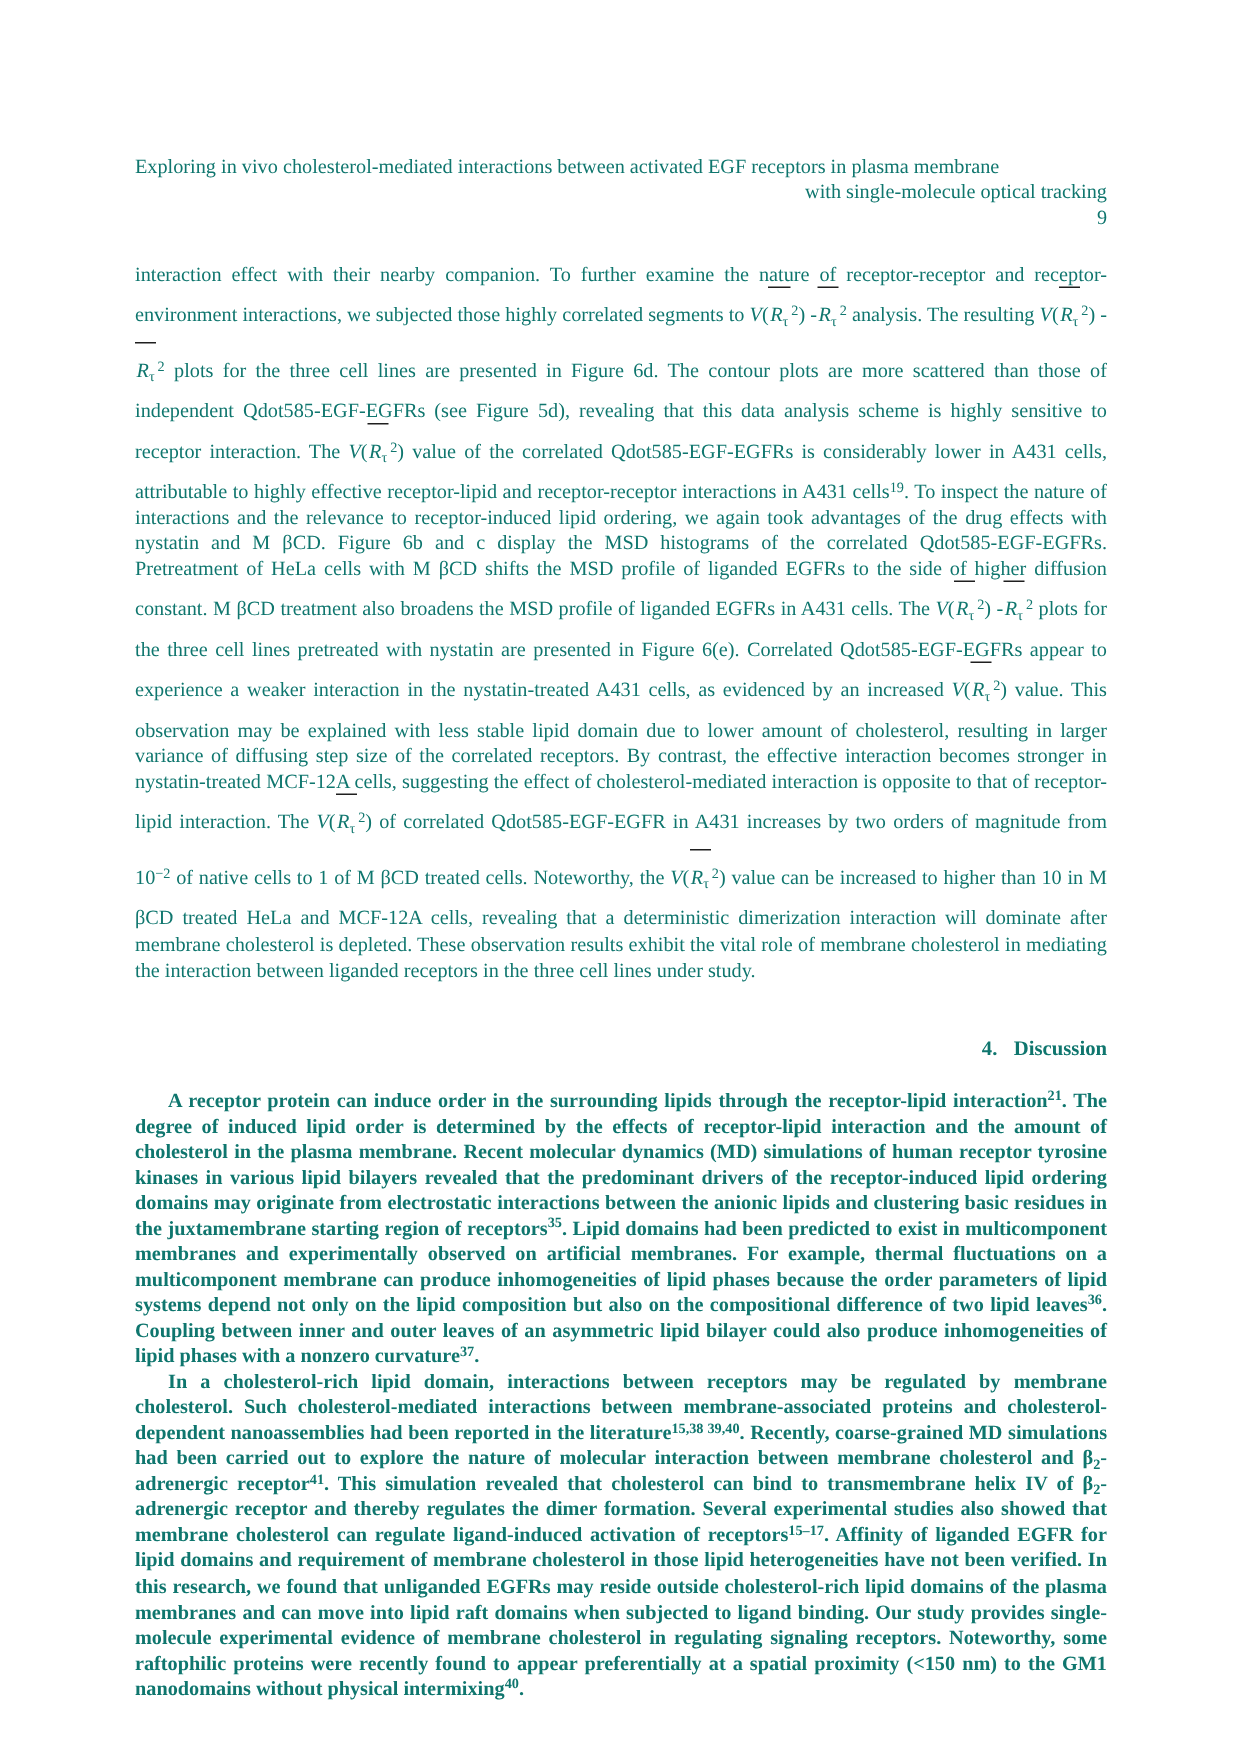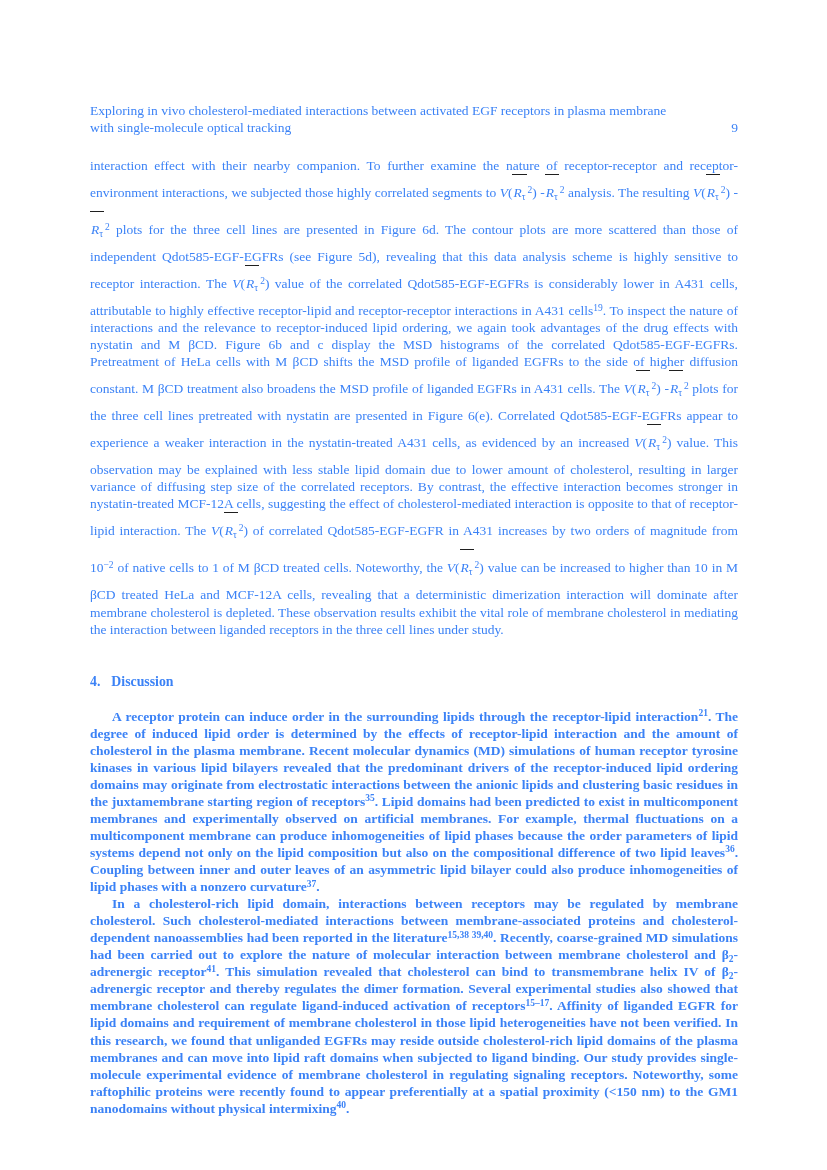--- a/index.html
+++ b/index.html
@@ -1,51 +1,52 @@
 <!DOCTYPE html>
 <html><head>
 <meta charset="utf-8">
 <style>
   html, body { margin:0; padding:0; background:#ffffff; }
   .page {
     position:relative;
     width:827px; height:1170px;
     background:#ffffff;
-    color:#3b82f6;
+    color:#0f766e;
     font-family:"Liberation Serif", "DejaVu Serif", serif;
     overflow:hidden;
   }
   .content {
     position:absolute;
     left:90px; top:102px;
     width:648px;
   }
   .running-header {
     font-size:13.5px;
     line-height:17px;
     margin-bottom:21px;
   }
   .rh-line2 {
     display:flex;
     justify-content:space-between;
     align-items:flex-end;
+    flex-direction:column;
   }
   .body-text {
     font-size:13.5px;
     line-height:17.05px;
     text-align:justify;
   }
   .body-text p { margin:0; padding:0; }
   .body-text p.indent { text-indent:22px;font-weight:bold; }
   .section-heading {
     font-size:13.8px;
     line-height:17px;
     font-weight:bold;
     margin:35px 0 18px 0;
-    text-align:left;
+    text-align:right;
   }
   .sec-num { margin-right:11px; }
   sup {
     font-size:9.5px;
     line-height:0;
     vertical-align:baseline;
     position:relative;
     top:-4.5px;
   }
   sub {

